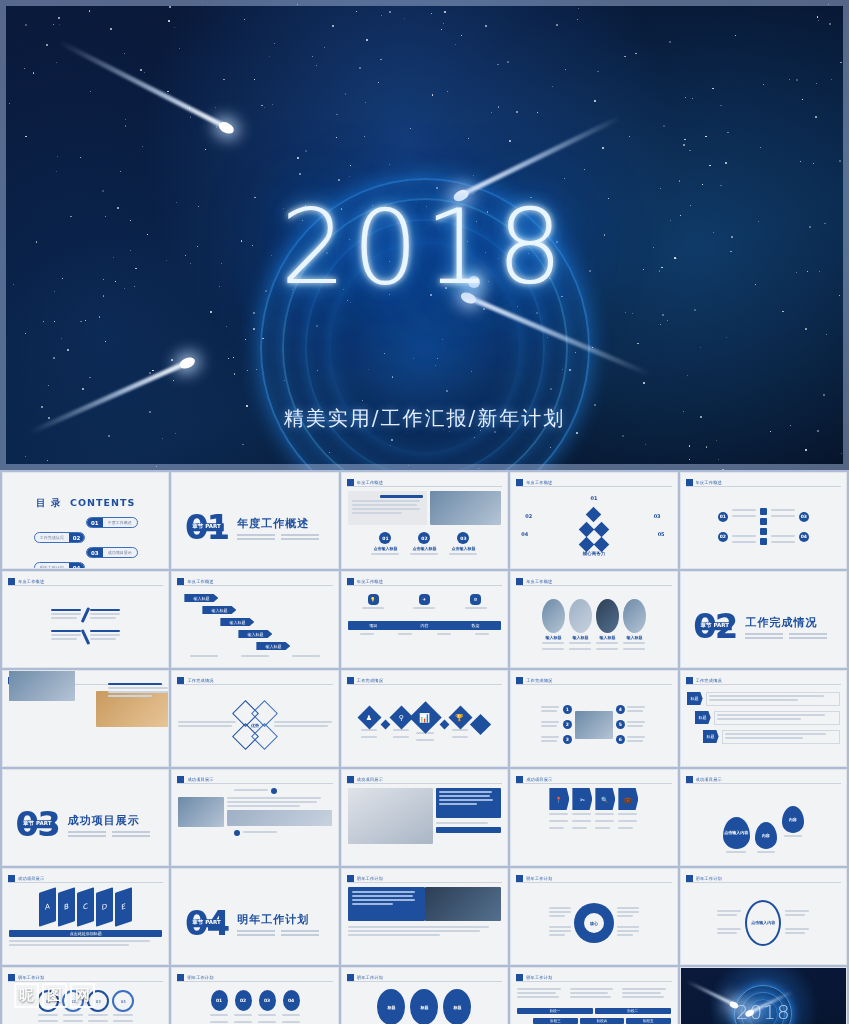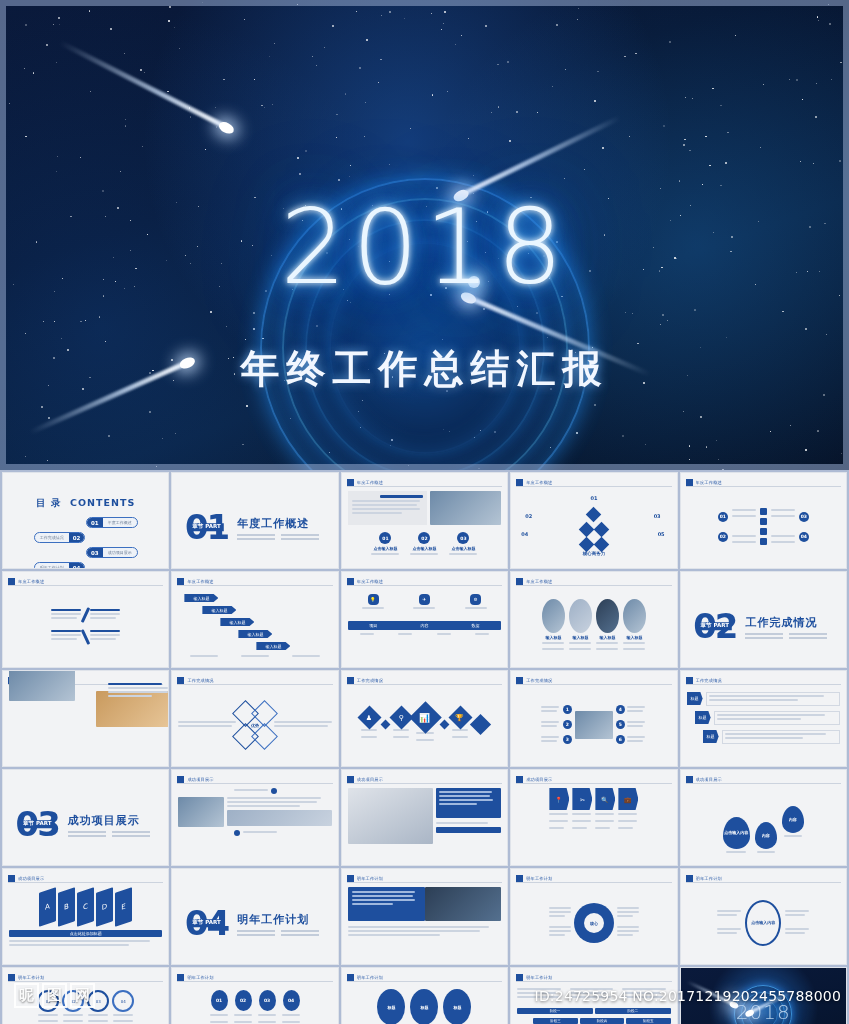--- a/index.html
+++ b/index.html
@@ -574,21 +574,21 @@
     <div class="comet" style="left:30px; top:430px; width:175px; transform:rotate(-24deg);">
       <div class="tail" style="width:175px;"></div>
         <div class="head"></div>
     </div>
     <div class="comet" style="left:650px; top:372px; width:200px; transform:rotate(23deg) scaleX(-1);">
       <div class="tail" style="width:200px;"></div>
         <div class="head"></div>
     </div>
 
     <div class="year">2018</div>
-    <div class="hero-title">年终工作总结汇报</div>
+    <div class="hero-sub">精美实用/工作汇报/新年计划</div>
 
     <div class="hero-frame"></div>
   </div>
 
   <div class="grid">
 
     <div class="slide">
       <div class="body">
         <div class="toc-title">
           <span>目 录</span>&nbsp;&nbsp;<span>CONTENTS</span>
@@ -1429,15 +1429,14 @@
   </div>
 
   <div class="wm-logo">
     <div class="wm-cn">
       <span>昵</span>
       <span>图</span>
       <span>网</span>
     </div>
   </div>
 
-  <div class="wm-id">ID:24725954 NO:20171219202455788000</div>
 
 </div>
 
 </body></html>

